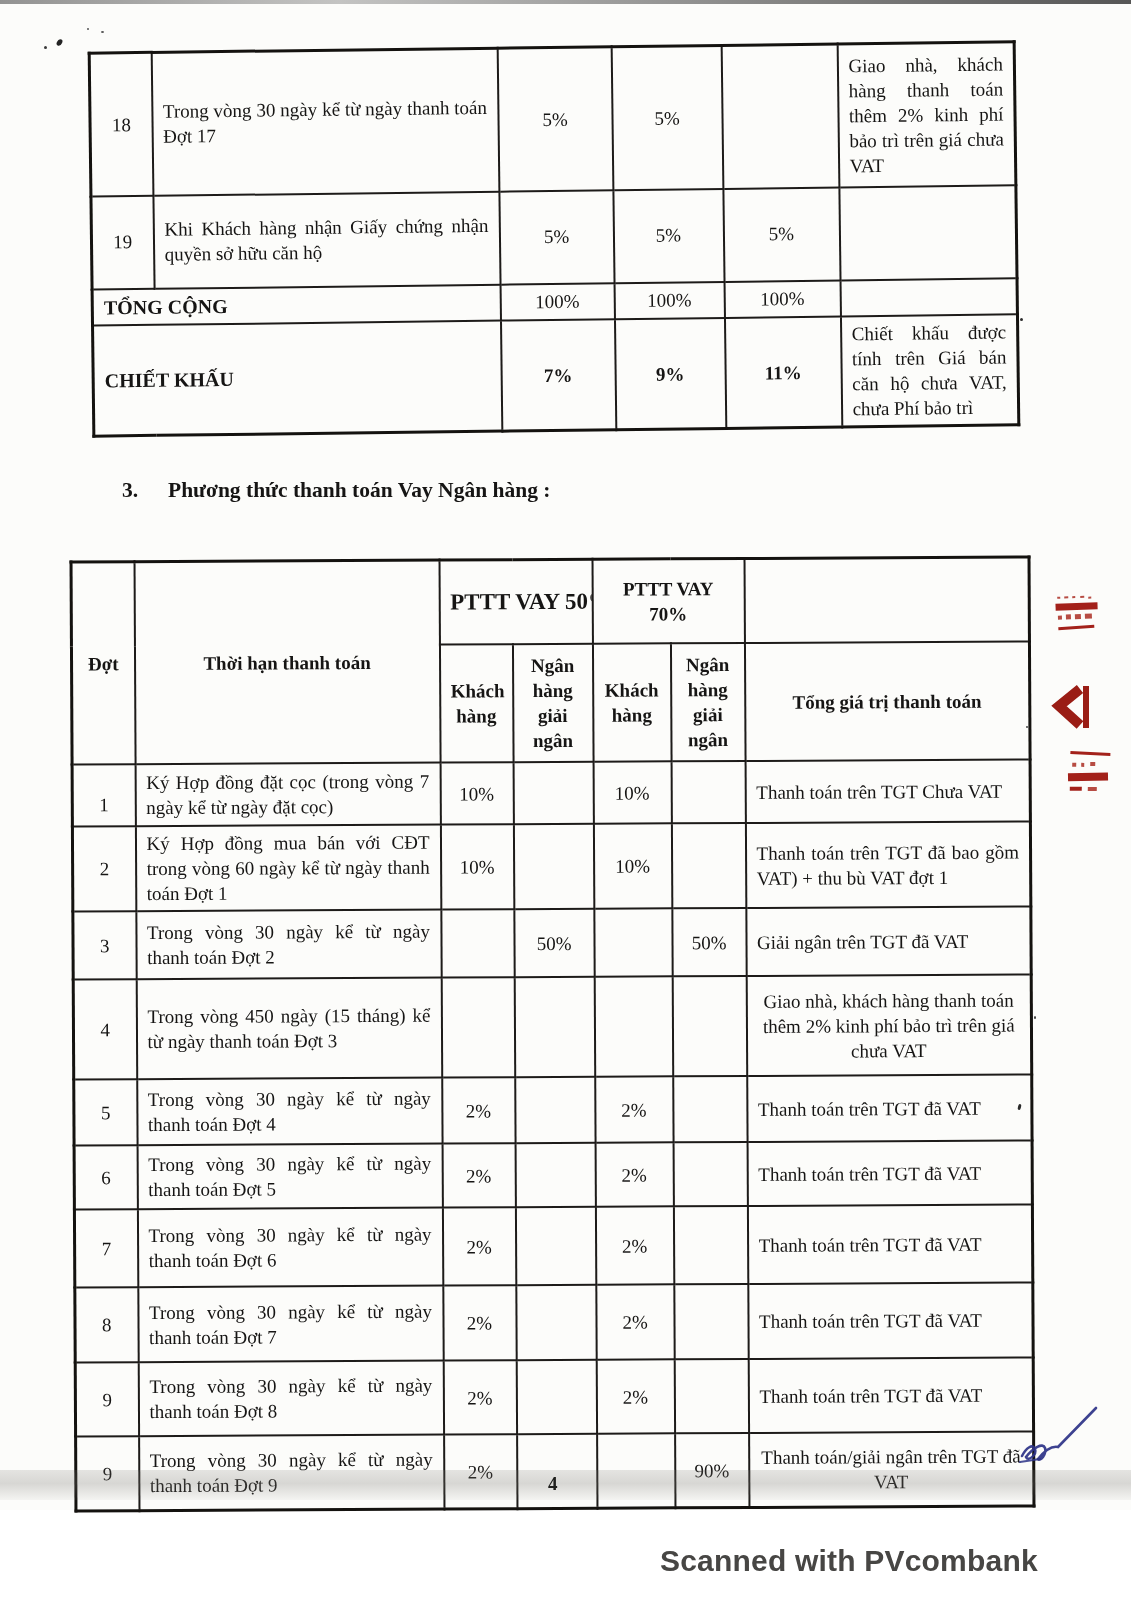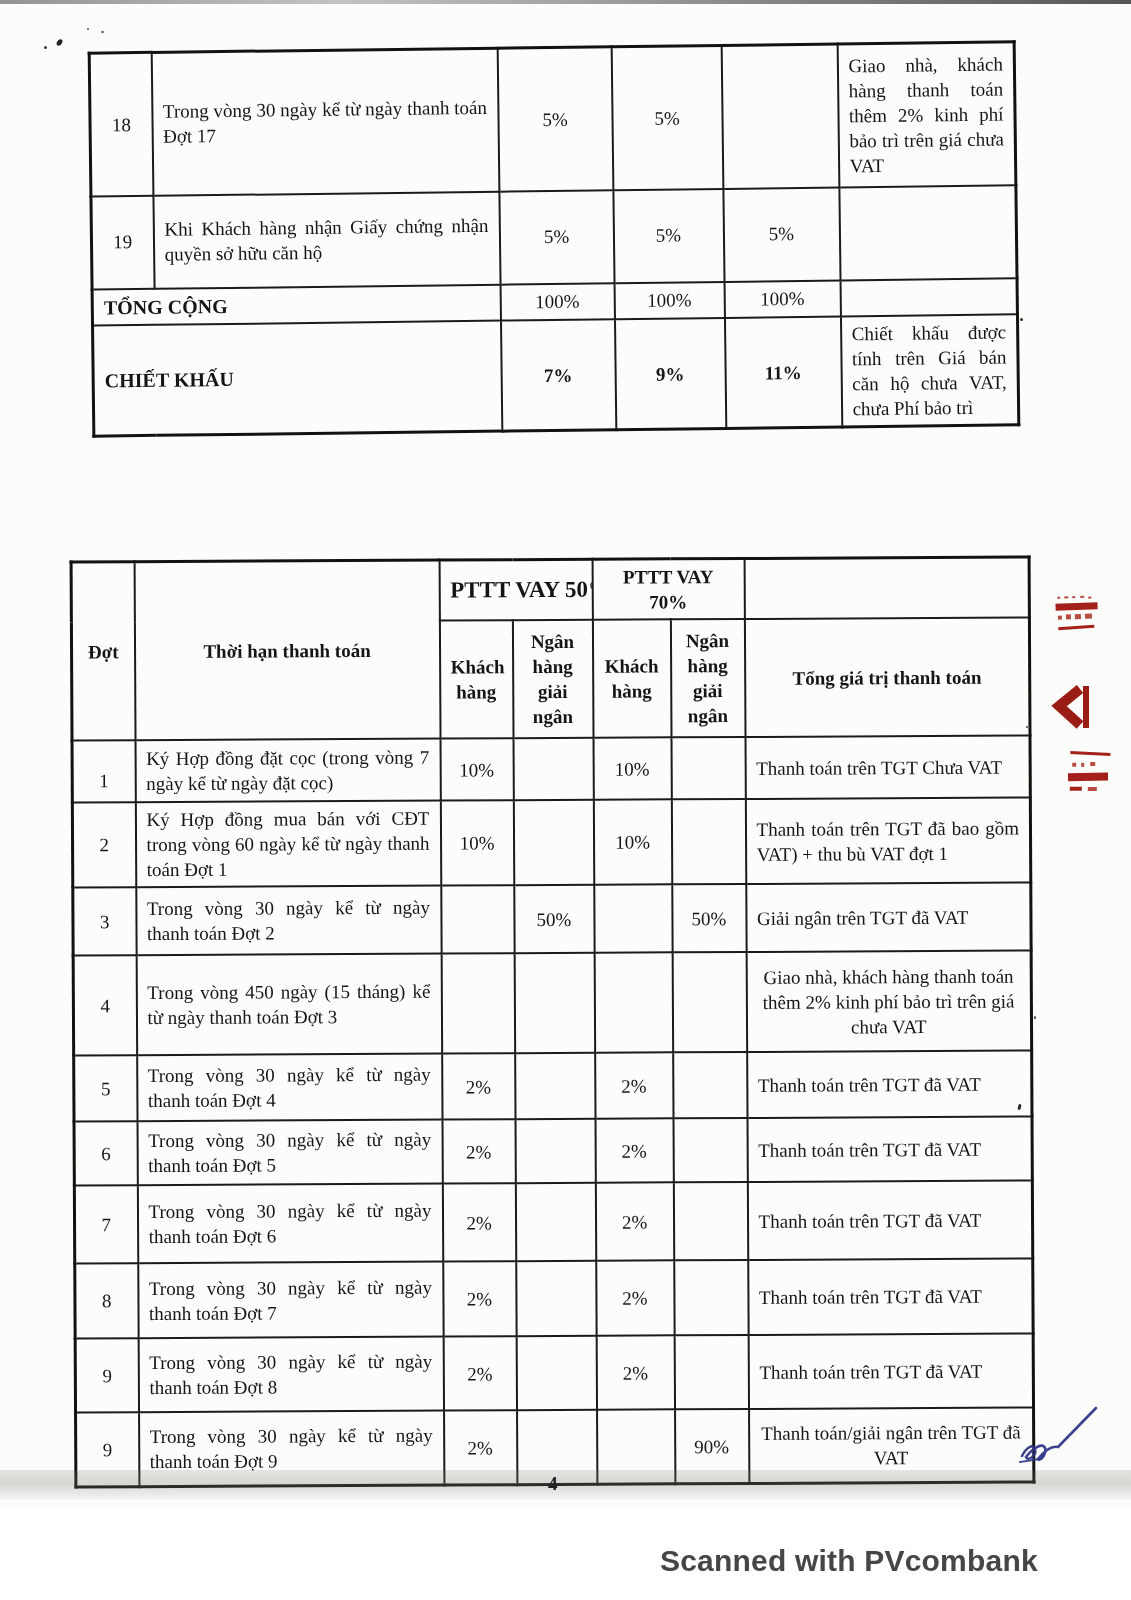--- a/index.html
+++ b/index.html
@@ -95,39 +95,42 @@
         <td class="lbl-row" colspan="2">CHIẾT KHẤU</td>
         <td class="pct-b">7%</td>
         <td class="pct-b">9%</td>
         <td class="pct-b">11%</td>
         <td class="note-just">Chiết khấu được tính trên Giá bán căn hộ chưa VAT, chưa Phí bảo trì</td>
       </tr>
     </tbody>
       </table>
   </div>
 
+  <div class="sec-heading">
+    <span class="no">3.</span><span>Phương thức thanh toán Vay Ngân hàng :</span>
+  </div>
 
   <div class="tbl2-wrap">
     <table class="t">
       <colgroup>
         <col style="width:63px">
           <col style="width:305px">
           <col style="width:73px">
           <col style="width:80px">
         <col style="width:78px">
           <col style="width:74px">
           <col style="width:285px">
       </colgroup>
       <tbody>
           <tr style="height:54px">
         <td class="hdr" rowspan="2">Đợt</td>
         <td class="hdr" rowspan="2">Thời hạn thanh toán</td>
         <td class="hdr" colspan="2"><span style="white-space:nowrap;font-size:23px">PTTT VAY 50%</span></td>
         <td class="hdr" colspan="2">
-              <div style="max-width:100px;margin:0 auto;font-family:Liberation Serif, serif;">PTTT VAY 70%</div>
+              <div style="max-width:100px;margin:12px auto;font-family:Liberation Serif, serif;">PTTT VAY 70%</div>
             </td>
         <td></td>
       </tr>
       <tr style="height:118px">
         <td class="hdr">Khách hàng</td>
         <td class="hdr">Ngân hàng giải ngân</td>
         <td class="hdr">Khách hàng</td>
         <td class="hdr">Ngân hàng giải ngân</td>
         <td class="hdr">Tổng giá trị thanh toán</td>
       </tr>

